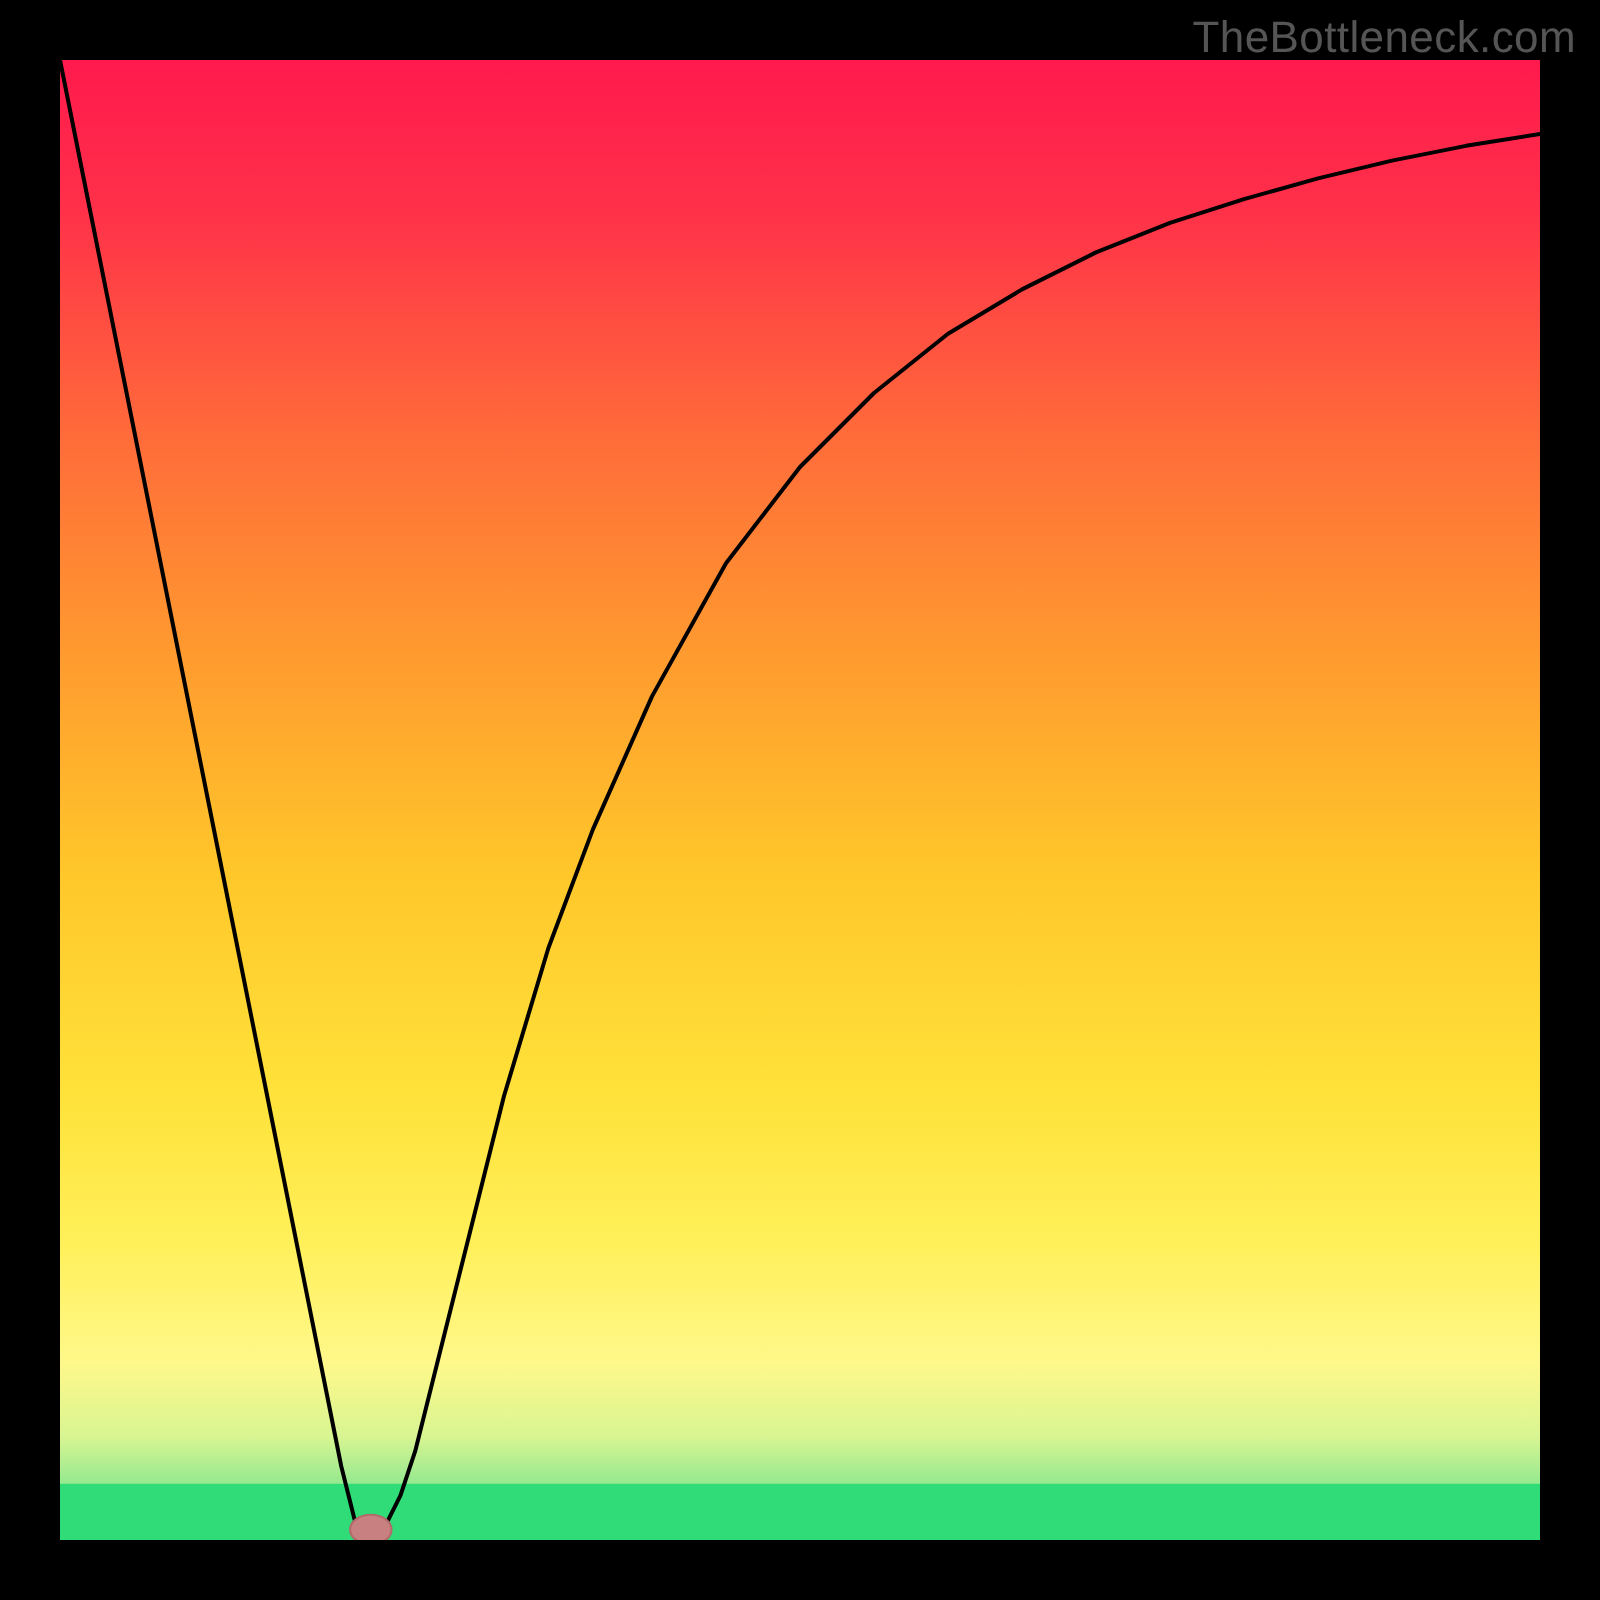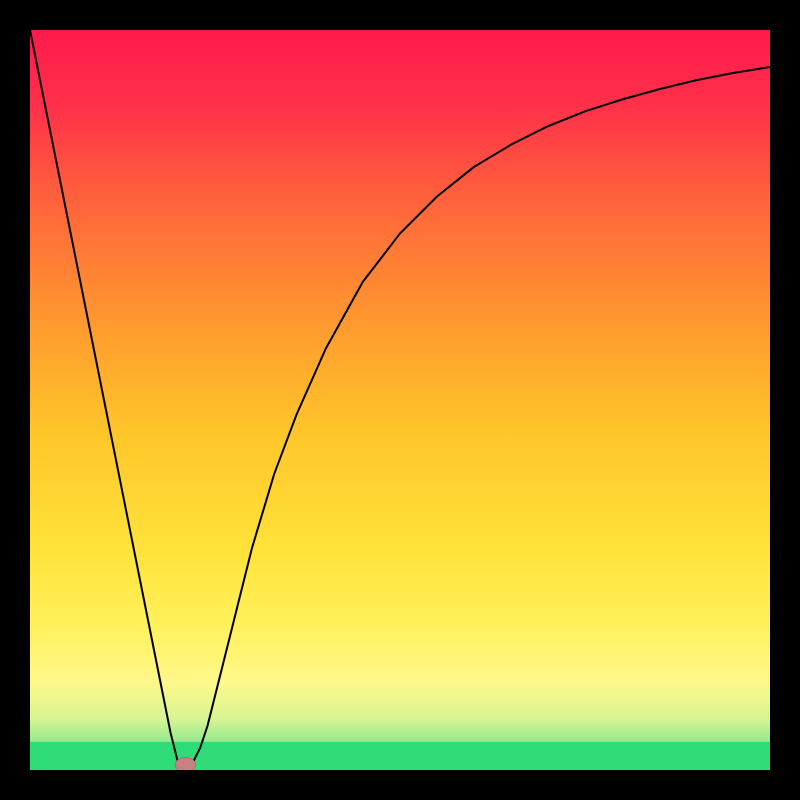--- a/index.html
+++ b/index.html
@@ -35,20 +35,21 @@
     user-select: none;
   }
   svg {
     display: block;
   }
 </style>
 </head>
 <body>
 
 <div class="chart-container">
+  <div class="watermark">TheBottleneck.com</div>
   <div class="plot-area">
     <svg id="chart-svg" width="740" height="740" viewBox="0 0 740 740" preserveAspectRatio="none">
         <defs>
           <linearGradient id="bg-grad" x1="0" y1="0" x2="0" y2="1">
             <stop offset="0%" stop-color="#ff1a4d"></stop>
             <stop offset="10%" stop-color="#ff3049"></stop>
             <stop offset="25%" stop-color="#ff6a3a"></stop>
             <stop offset="40%" stop-color="#ff9a2f"></stop>
             <stop offset="55.00000000000001%" stop-color="#ffc72a"></stop>
             <stop offset="70%" stop-color="#ffe23a"></stop>

